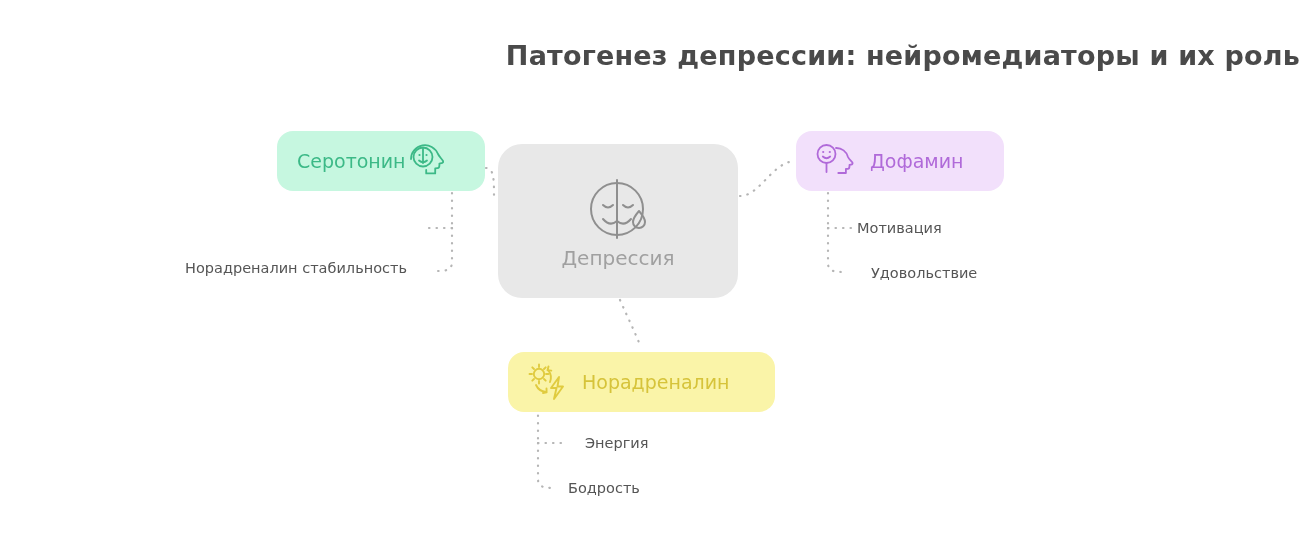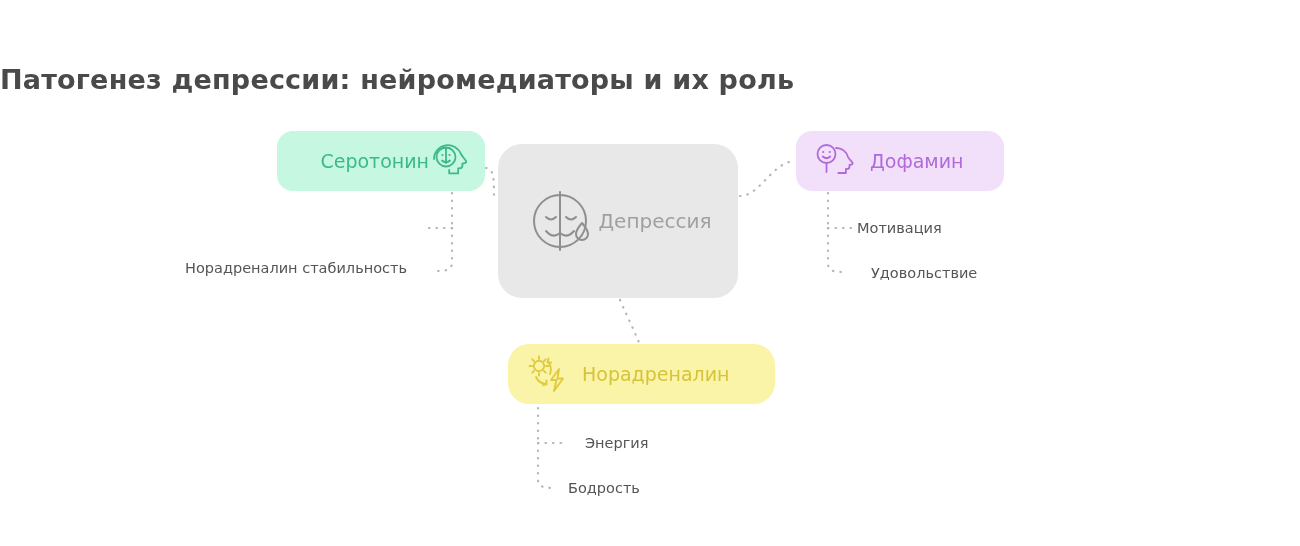--- a/index.html
+++ b/index.html
@@ -17,27 +17,26 @@
   #canvas {
     position: relative;
     width: 1300px;
     height: 546px;
   }
   .title {
     position: absolute;
     left: 0;
     top: 40px;
     width: 1300px;
-    text-align: left;
+    text-align: right;
     font-size: 27px;
     font-weight: 700;
     color: #4a4a4a;
     letter-spacing: 0.2px;
     font-family: "DejaVu Sans", "Liberation Sans", sans-serif;
-    margin-top: 24px;
   }
 
   .edges {
     position: absolute;
     left: 0;
     top: 0;
     width: 1300px;
     height: 546px;
     pointer-events: none;
   }
@@ -49,36 +48,36 @@
     align-items: center;
     border-radius: 16px;
   }
   .node-center {
     left: 498px;
     top: 144px;
     width: 240px;
     height: 154px;
     border-radius: 24px;
     background: #e8e8e8;
-    flex-direction: row;
+    flex-direction: column;
     justify-content: center;
     gap: 0;
   }
   .node-center .label {
     font-size: 20px;
     color: #a0a0a0;
     font-weight: 400;
   }
   .node-sero {
     left: 277px;
     top: 131px;
     width: 208px;
     height: 60px;
     background: #c6f7e0;
-    justify-content: flex-end;
+    justify-content: flex-start;
     padding: 0 18px 0 20px;
   }
   .node-sero .label {
     font-size: 19px;
     color: #3cb987;
     font-weight: 400;
   }
   .node-dopa {
     left: 796px;
     top: 131px;
@@ -89,28 +88,27 @@
     gap: 14px;
     padding: 6px 18px;
   }
   .node-dopa .label {
     font-size: 19px;
     color: #b06ad9;
     font-weight: 400;
   }
   .node-nora {
     left: 508px;
-    top: 344px;
+    top: 352px;
     width: 267px;
     height: 60px;
     background: #faf4a8;
     justify-content: flex-start;
     gap: 12px;
     padding: 0 18px;
-    border-radius: 21px;
   }
   .node-nora .label {
     font-size: 19px;
     color: #d6c33a;
     font-weight: 400;
   }
 
   .icon {
     display: flex;
     align-items: center;

